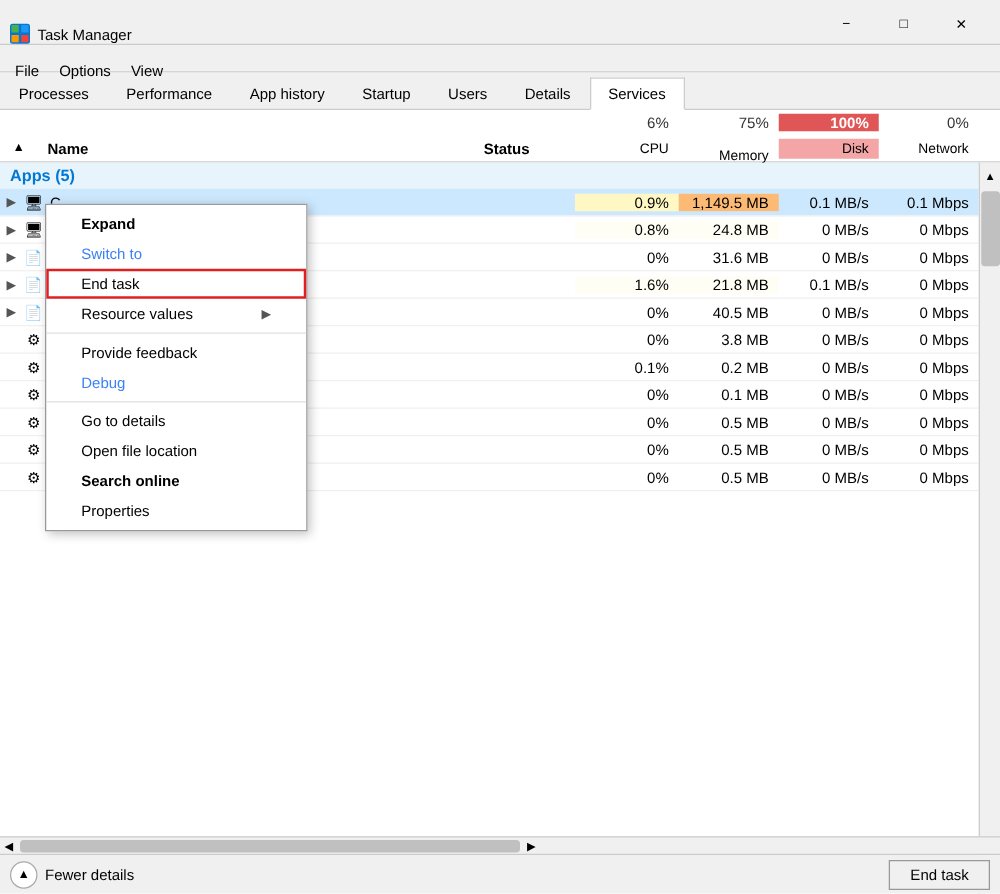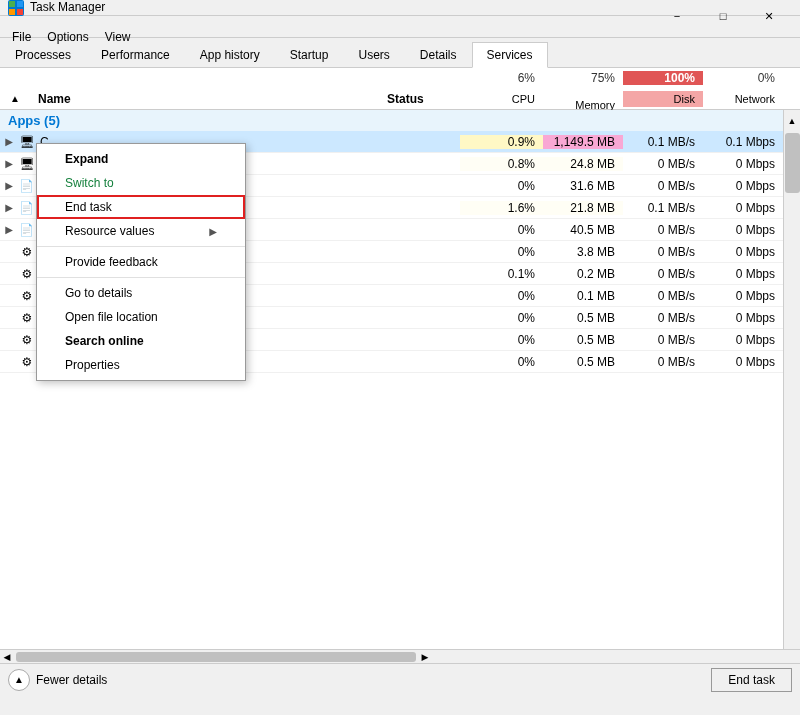--- a/index.html
+++ b/index.html
@@ -8,23 +8,23 @@
       font-size: 12px;
       background: #f0f0f0;
       width: 800px;
       height: 715px;
       overflow: hidden;
     }
 
     
     .title-bar {
       background: #f0f0f0;
-      height: 16px;
-      display: flex;
-      align-items: flex-start;
+      height: 36px;
+      display: flex;
+      align-items: flex-end;
       padding: 0 8px;
       border-bottom: 1px solid #ccc;
       user-select: none;
     }
     .title-bar-icon {
       width: 16px;
       height: 16px;
       margin-right: 6px;
       background: #0078d4;
       border-radius: 2px;
@@ -244,21 +244,21 @@
     }
     .ctx-item {
       padding: 5px 28px;
       cursor: pointer;
       font-size: 12px;
       position: relative;
       display: flex;
       align-items: center;
       justify-content: space-between;
     }
-    .ctx-item.disabled { color: #15803d; cursor: default; }
+    .ctx-item.disabled { color: #3b82f6; cursor: default; }
     .ctx-item.bold { font-weight: 700; }
     .ctx-item.highlighted {
       outline: 2px solid #e02020;
       outline-offset: -2px;
       background: white;
     }
     .ctx-separator {
       height: 1px;
       background: #e0e0e0;
       margin: 3px 0;
@@ -342,21 +342,21 @@
       overflow: hidden;
     }
 
     .bg-section-header {
       background: #f5f5f5;
     }
 
     .row-cpu.light-yellow { background: #fffef5; }
     .row-mem.light-yellow { background: #fffef5; }
     .row-cpu.yellow { background: #fff8c5; }
-    .row-mem.yellow { background: #f9a8d4; }
+    .row-mem.yellow { background: #fdba74; }
   </style>
 </head>
 <body>
 
 <div class="title-bar">
   <div class="title-bar-icon">
     <svg width="14" height="14" viewBox="0 0 14 14">
       <rect width="6" height="6" fill="#4caf50"></rect>
       <rect x="8" width="6" height="6" fill="#2196f3"></rect>
       <rect y="8" width="6" height="6" fill="#ff9800"></rect>
@@ -555,20 +555,21 @@
   <div class="context-menu">
     <div class="ctx-item bold">Expand</div>
     <div class="ctx-item disabled">Switch to</div>
     <div class="ctx-item highlighted">End task</div>
     <div class="ctx-item">
       <span>Resource values</span>
       <span class="ctx-arrow">▶</span>
     </div>
     <div class="ctx-separator"></div>
     <div class="ctx-item">Provide feedback</div>
+    <div class="ctx-item disabled">Debug</div>
     <div class="ctx-separator"></div>
     <div class="ctx-item">Go to details</div>
     <div class="ctx-item">Open file location</div>
     <div class="ctx-item" style="font-weight:600;">Search online</div>
     <div class="ctx-item">Properties</div>
   </div>
 
   <div class="h-scrollbar">
     <div style="width:14px; height:14px; display:flex; align-items:center; justify-content:center; font-size:9px; cursor:pointer;">◀</div>
     <div class="h-scroll-thumb"></div>

